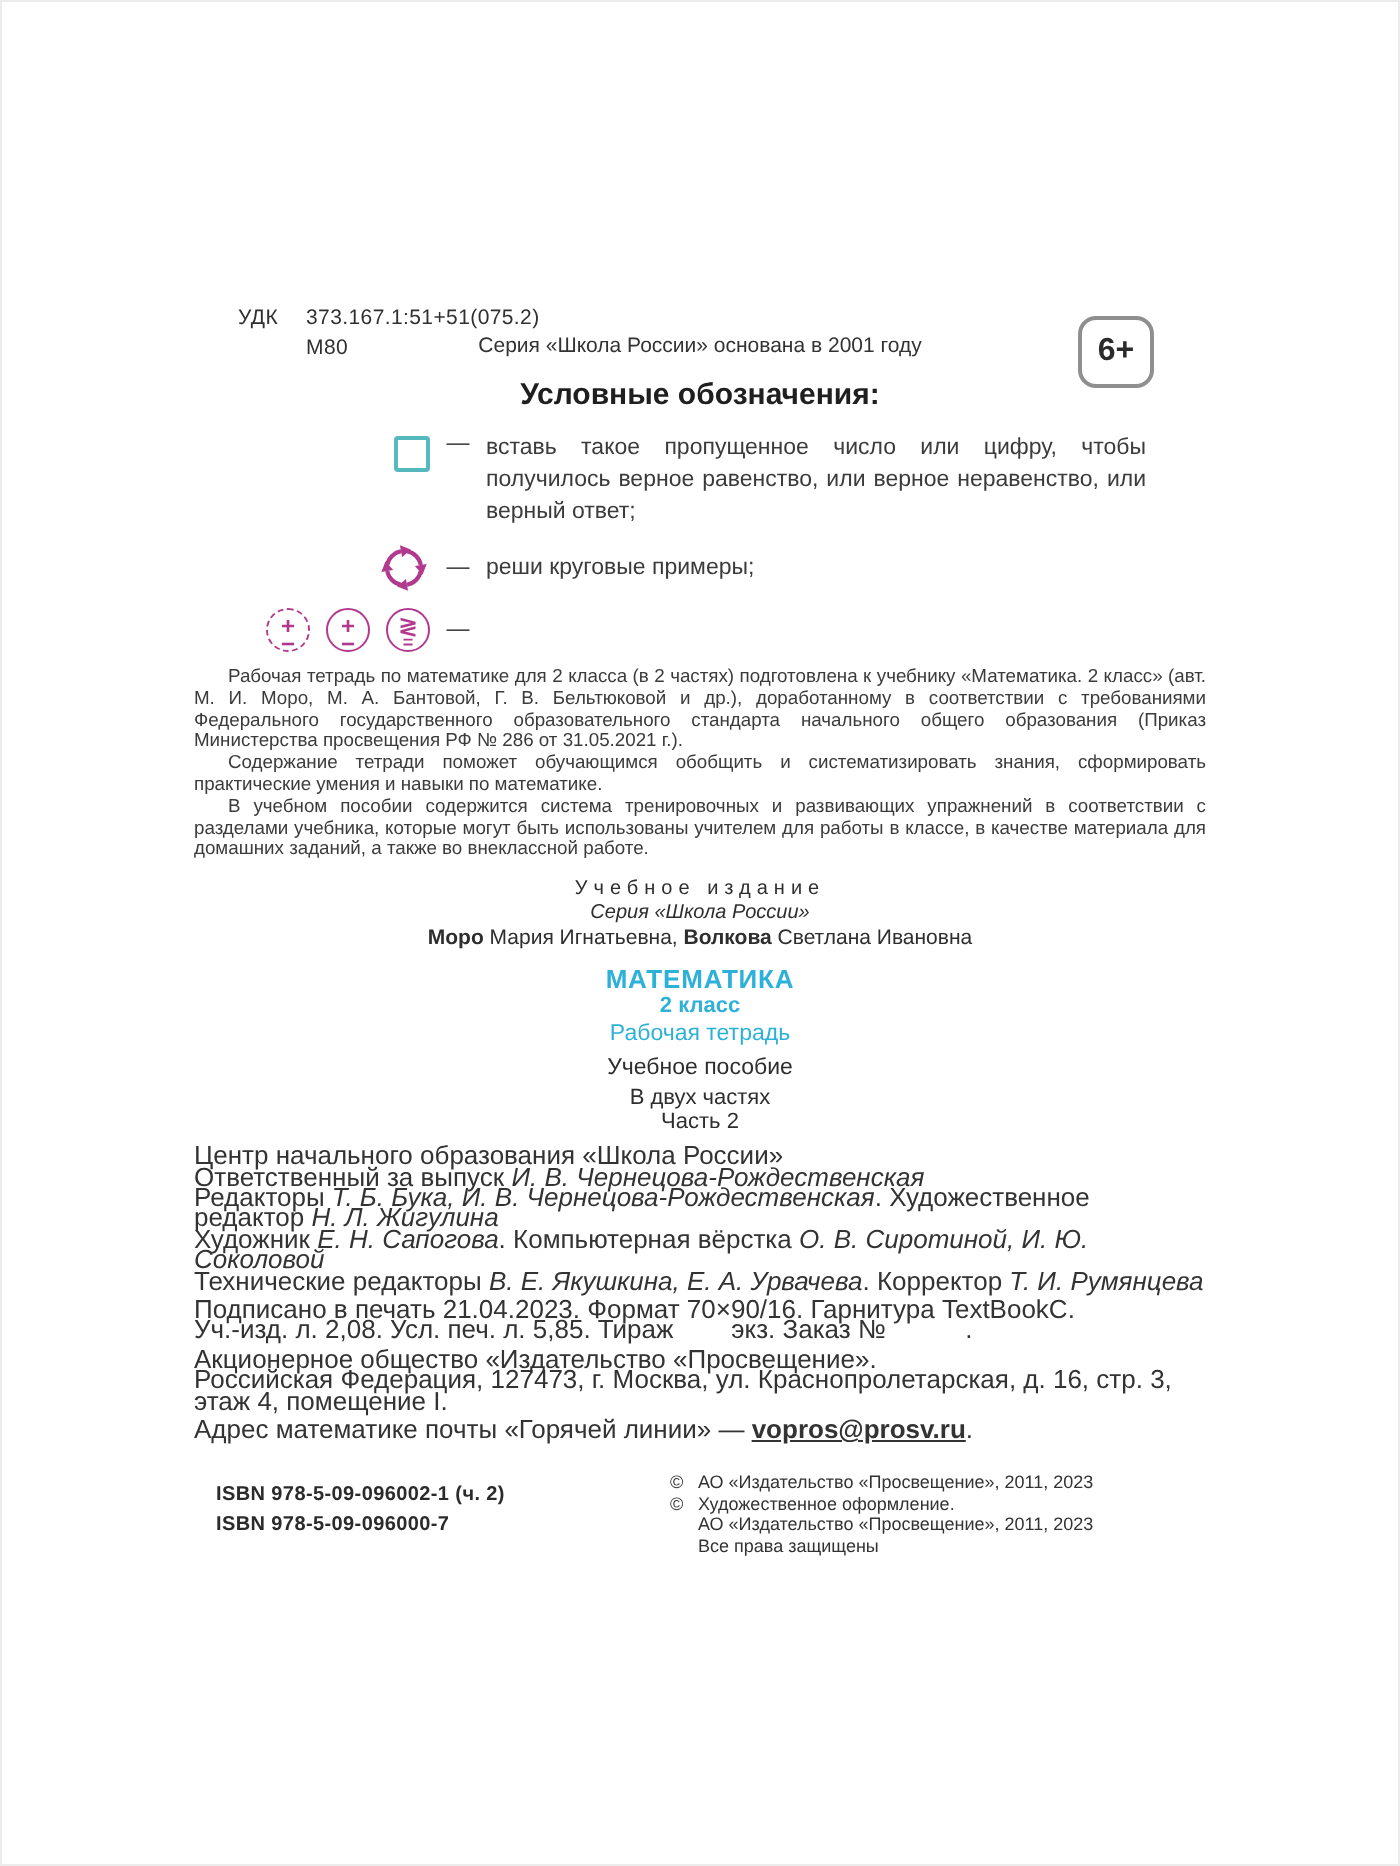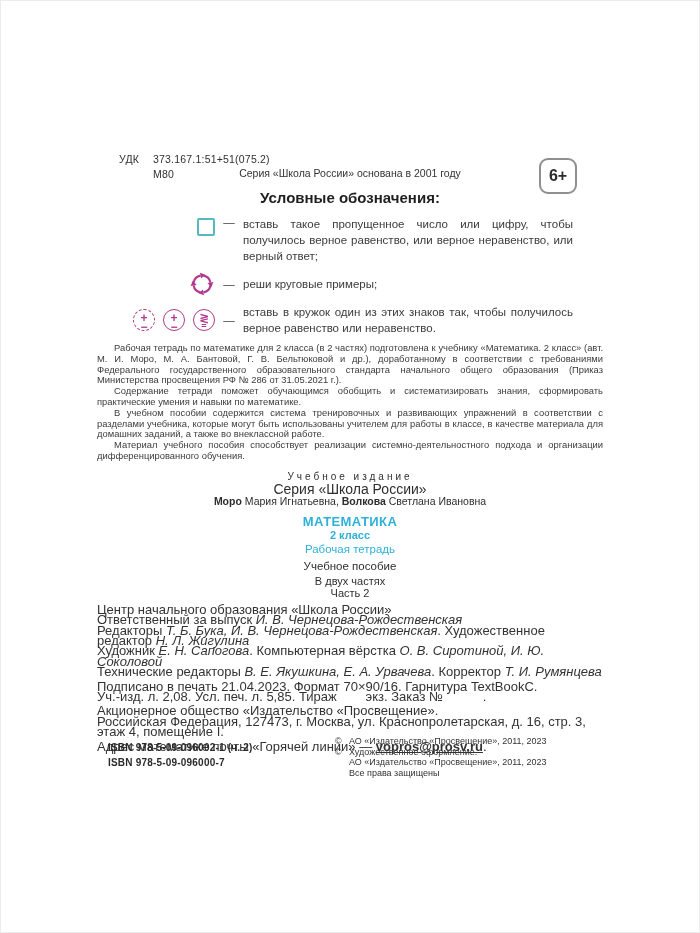--- a/index.html
+++ b/index.html
@@ -51,21 +51,21 @@
   .sign-circle .gtlt  { font-size:12px; height:10px; display:block; font-weight:bold; }
   .sign-circle .eq    { font-size:9px;  height:7px; display:block; }
 
   
   .annotation { margin-top:6px; font-size:9.4px; line-height:10.8px; text-align:justify; color:#3b3b3b; }
   .annotation p { margin:0; text-indent:17px; }
 
   
   .edition { text-align:center; margin-top:9px; color:#2e2e2e; }
   .edition-type { font-size:10px; letter-spacing:3px; line-height:12px; }
-  .edition-series { font-size:14px; line-height:12px; }
+  .edition-series { font-size:10px; font-style:italic; line-height:12px; }
   .edition-authors { font-size:10.5px; line-height:13px; }
   .edition-title { font-size:13px; font-weight:bold; color:#2eb1d9; margin-top:6px; line-height:15px; letter-spacing:.4px; }
   .edition-grade { font-size:11px; font-weight:bold; color:#2eb1d9; line-height:13px; }
   .edition-subtitle { font-size:11.5px; color:#2eb1d9; line-height:14px; }
   .edition-kind { font-size:11.5px; margin-top:3px; line-height:14px; }
   .edition-parts { font-size:11px; margin-top:2px; line-height:12px; }
   .edition-part { font-size:11px; line-height:13px; }
 
   
   .imprint { text-align:left; margin-top:5px; font-size:13px; line-height:10.4px; color:#333; }
@@ -139,30 +139,28 @@
           <div class="sign-circle">
             <span class="plus">+</span>
             <span class="minus">−</span>
           </div>
           <div class="sign-circle">
             <span class="gtlt">≷</span>
             <span class="eq">=</span>
           </div>
         </div>
         <div class="legend-dash">—</div>
-        <div class="legend-text">вставь в кружок один из этих знаков так, чтобы получилось верное равенство или неравенство.</div>
       </div>
 
     </div>
 
     <div class="annotation">
       <p>Рабочая тетрадь по математике для 2 класса (в 2 частях) подготовлена к учебнику «Математика. 2 класс» (авт. М. И. Моро, М. А. Бантовой, Г. В. Бельтюковой и др.), доработанному в соответствии с требованиями Федерального государственного образовательного стандарта начального общего образования (Приказ Министерства просвещения РФ № 286 от 31.05.2021 г.).</p>
       <p>Содержание тетради поможет обучающимся обобщить и систематизировать знания, сформировать практические умения и навыки по математике.</p>
       <p>В учебном пособии содержится система тренировочных и развивающих упражнений в соответствии с разделами учебника, которые могут быть использованы учителем для работы в классе, в качестве материала для домашних заданий, а также во внеклассной работе.</p>
-      <p>Материал учебного пособия способствует реализации системно-деятельностного подхода и организации дифференцированного обучения.</p>
     </div>
 
     <div class="edition">
       <div class="edition-type">Учебное издание</div>
       <div class="edition-series">Серия «Школа России»</div>
       <div class="edition-authors"><b>Моро</b><span> Мария Игнатьевна, </span><b>Волкова</b><span> Светлана Ивановна</span></div>
       <div class="edition-title">МАТЕМАТИКА</div>
       <div class="edition-grade">2 класс</div>
       <div class="edition-subtitle">Рабочая тетрадь</div>
       <div class="edition-kind">Учебное пособие</div>

